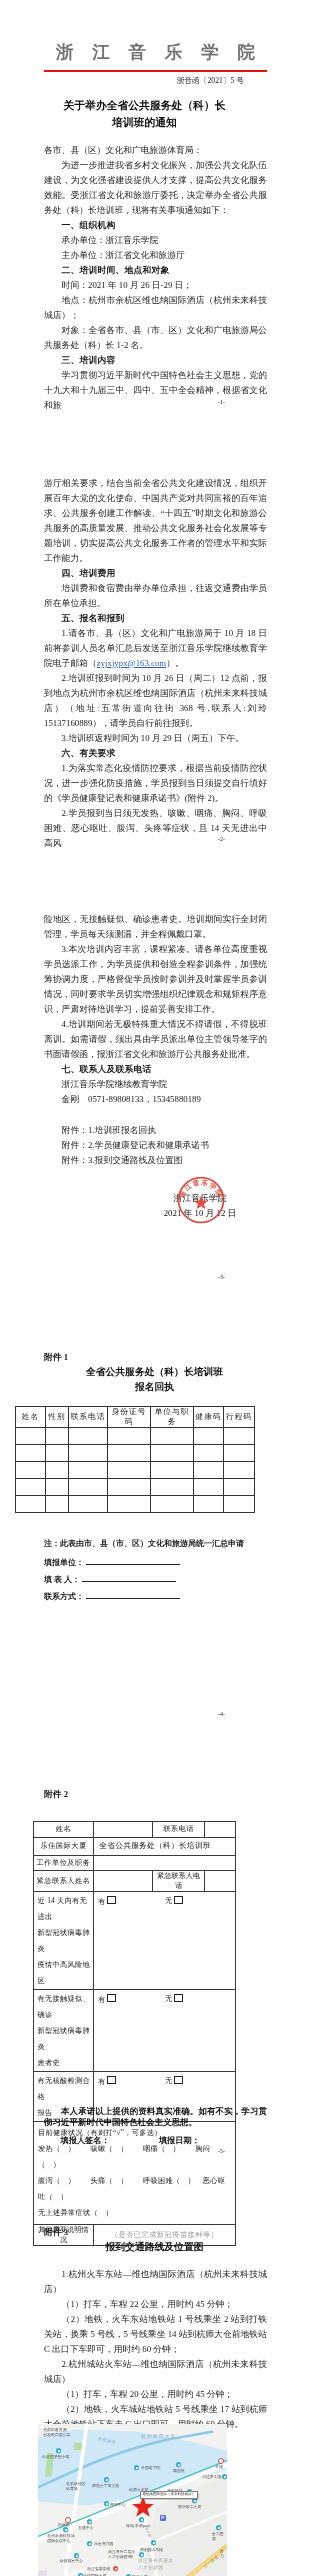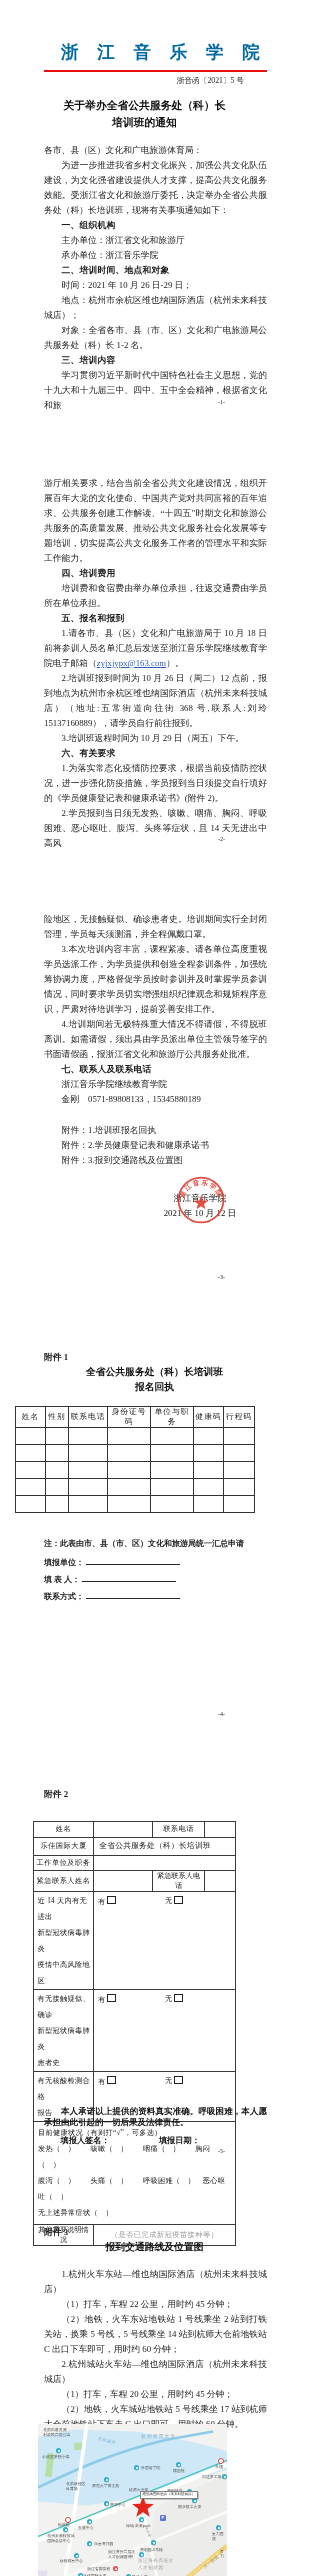--- a/index.html
+++ b/index.html
@@ -1,21 +1,21 @@
 <!DOCTYPE html>
 <html style="font-size:8.2px"><head>
 <meta charset="utf-8">
 <style>
   html,body{margin:0;padding:0;background:#ffffff;}
   #page{position:relative;width:309px;height:2622px;background:#ffffff;overflow:hidden;
         font-family:"Liberation Serif",serif;color:#1c1c1c;}
   
-  .org-name{position:absolute;left:44px;top:41px;width:223px;text-align:right;
+  .org-name{position:absolute;left:44px;top:41px;width:223px;text-align:center;
             font-family:"Liberation Serif",serif;font-weight:bold;font-size:17.5px;line-height:23px;
-            color:#0369a1;letter-spacing:7.2px;padding-left:7.2px;white-space:pre;box-sizing:border-box;}
+            color:#737373;letter-spacing:7.2px;padding-left:7.2px;white-space:pre;box-sizing:border-box;}
   .red-line{position:absolute;left:44px;top:70px;width:223px;height:1.5px;background:#e8100c;}
   .doc-no{position:absolute;left:44px;top:75px;width:223px;text-align:right;padding-right:23px;
           box-sizing:border-box;font-size:7.7px;line-height:11.3px;color:#222;}
   .main-title{position:absolute;left:21px;top:97px;width:247px;text-align:center;
               font-weight:bold;font-size:10.8px;line-height:17px;color:#111;}
   
   .body-block{position:absolute;left:44px;width:223px;font-size:8.8px;line-height:15px;
               text-align:justify;color:#1a1a1a;}
   .body-block p{margin:0;text-indent:2em;}
   .body-block p.noind{text-indent:0;}
@@ -91,22 +91,22 @@
   <div class="doc-no">浙音函〔2021〕5 号</div>
   <div class="main-title">
     <span>关于举办全省公共服务处（科）长</span><br>
     <span>培训班的通知</span>
   </div>
 
   <div class="body-block" style="top:143px;">
     <p class="noind">各市、县（区）文化和广电旅游体育局：</p>
     <p>为进一步推进我省乡村文化振兴，加强公共文化队伍建设，为文化强省建设提供人才支撑，提高公共文化服务效能。受浙江省文化和旅游厅委托，决定举办全省公共服务处（科）长培训班，现将有关事项通知如下：</p>
     <p class="hd">一、组织机构</p>
+    <p>承办单位：浙江音乐学院</p>
     <p>主办单位：浙江省文化和旅游厅</p>
-    <p>承办单位：浙江音乐学院</p>
     <p class="hd">二、培训时间、地点和对象</p>
     <p>时间：2021 年 10 月 26 日-29 日；</p>
     <p>地点：杭州市余杭区维也纳国际酒店（杭州未来科技城店）；</p>
     <p>对象：全省各市、县（市、区）文化和广电旅游局公共服务处（科）长 1-2 名。</p>
     <p class="hd">三、培训内容</p>
     <p>学习贯彻习近平新时代中国特色社会主义思想，党的十九大和十九届三中、四中、五中全会精神，根据省文化和旅</p>
   </div>
   <div class="pagenum" style="top:399px;">-1-</div>
 
   <div class="body-block" style="top:476px;">
@@ -292,21 +292,21 @@
         <div>腹泻（　）　　头痛（　）　　呼吸困难（　）　恶心呕吐（　）</div>
         <div>无上述异常症状（　）</div>
       </td>
     </tr>
     <tr style="height:17.5px;">
       <td class="lab" style="letter-spacing:0;margin-top:36px;">其他需要说明情况</td>
       <td class="gray" colspan="3">（是否已完成新冠疫苗接种等）</td>
     </tr>
   </tbody>
     </table>
-  <div class="promise">本人承诺以上提供的资料真实准确。呼吸困难，本人愿承担由此引起的一切后果及法律责任。</div>
+  <div class="promise">本人承诺以上提供的资料真实准确。如有不实，学习贯彻习近平新时代中国特色社会主义思想。</div>
   <div class="signrow">
     <span class="s1">填报人签名：</span>
     <span class="s2">填报日期：</span>
   </div>
   <div class="pagenum" style="top:2148px;">-5-</div>
 
   <div class="attach-label" style="top:2226px;">附件 3</div>
   <div class="center-title" style="top:2239px;">报到交通路线及位置图</div>
   <div class="body-block" style="top:2267px;">
     <p>1.杭州火车东站—维也纳国际酒店（杭州未来科技城店）</p>

